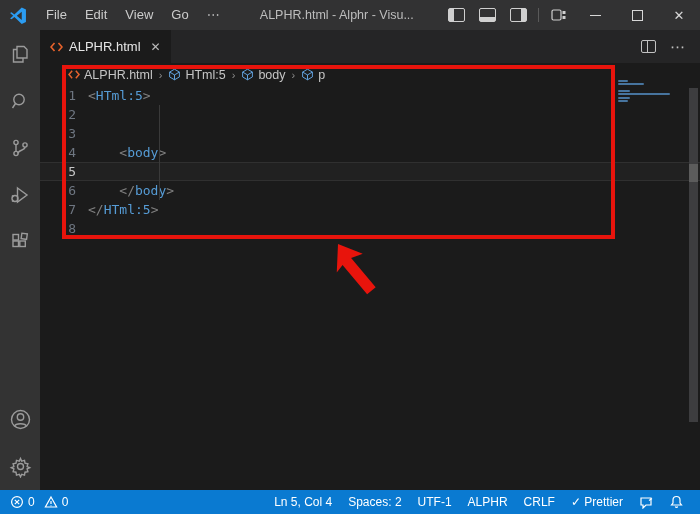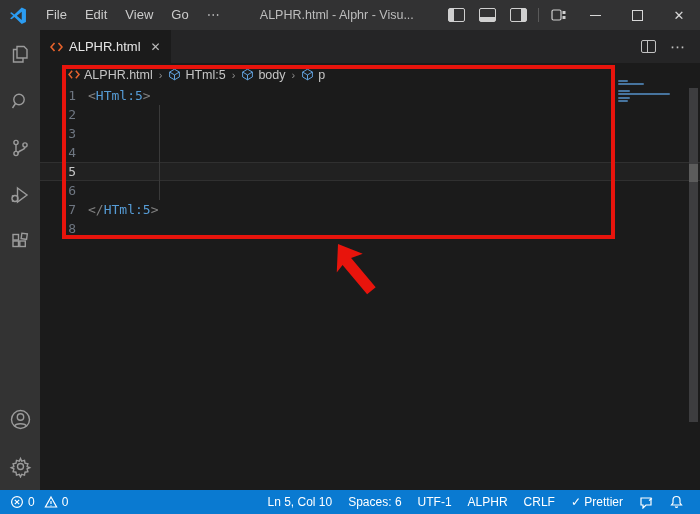--- a/index.html
+++ b/index.html
@@ -236,23 +236,23 @@
             </svg>
           </span>
           <span>p</span>
         </span>
       </div>
 
     <div class="code" id="code">
         <div class="code-line"><span class="gutter">1</span><span><span class="seg-p">&lt;</span><span class="seg-t">HTml:5</span><span class="seg-p">&gt;</span></span></div>
         <div class="code-line"><span class="gutter">2</span></div>
         <div class="code-line"><span class="gutter">3</span><span></span></div>
-        <div class="code-line"><span class="gutter">4</span></div>
+        <div class="code-line"><span class="gutter">4</span><span><span class="seg-x">    </span><span class="seg-p">&lt;</span><span class="seg-t">body</span><span class="seg-p">&gt;</span></span></div>
         <div class="code-line current"><span class="gutter">5</span></div>
-        <div class="code-line"><span class="gutter">6</span></div>
+        <div class="code-line"><span class="gutter">6</span><span><span class="seg-x">    </span><span class="seg-p">&lt;/</span><span class="seg-t">body</span><span class="seg-p">&gt;</span></span></div>
         <div class="code-line"><span class="gutter">7</span><span><span class="seg-p">&lt;/</span><span class="seg-t">HTml:5</span><span class="seg-p">&gt;</span></span></div>
         <div class="code-line"><span class="gutter">8</span><span></span></div>
       </div>
     <div class="indent-guide"></div>
 
     <div class="minimap" id="minimap">
         <div class="mm-bar" style="top: 0px; left: 0px; width: 10px;"></div>
         <div class="mm-bar" style="top: 3.3px; left: 0px; width: 26px;"></div>
         <div class="mm-bar" style="top: 9.9px; left: 0px; width: 12px;"></div>
         <div class="mm-bar" style="top: 13.2px; left: 0px; width: 52px;"></div>
@@ -275,22 +275,22 @@
       <span>0</span>
       <span class="sb-ico" style="margin-left:5px;">
         <svg width="14" height="14" viewBox="0 0 14 14">
             <path d="M7 2 L12.6 12 H1.4 Z" fill="none" stroke="#fff" stroke-width="1.2"></path>
             <path d="M7 6 v3 M7 10.4 v.8" stroke="#fff" stroke-width="1.2"></path>
           </svg>
       </span>
       <span>0</span>
     </div>
     <div class="sb-right" id="sb-right">
-        <span class="sb-item">Ln 5, Col 10</span>
-        <span class="sb-item">Spaces: 6</span>
+        <span class="sb-item">Ln 5, Col 4</span>
+        <span class="sb-item">Spaces: 2</span>
         <span class="sb-item">UTF-1</span>
         <span class="sb-item">ALPHR</span>
         <span class="sb-item">CRLF</span>
         <span class="sb-item">✓ Prettier</span>
         <span class="sb-item sb-ico">
           <svg width="15" height="13" viewBox="0 0 15 13">
             <path d="M2 2 h10 v7 h-5 l-3 3 v-3 h-2 z" fill="none" stroke="#fff" stroke-width="1.2"></path>
             <path d="M10 4.5 l3-2" stroke="#fff" stroke-width="1.2"></path>
           </svg>
         </span>

